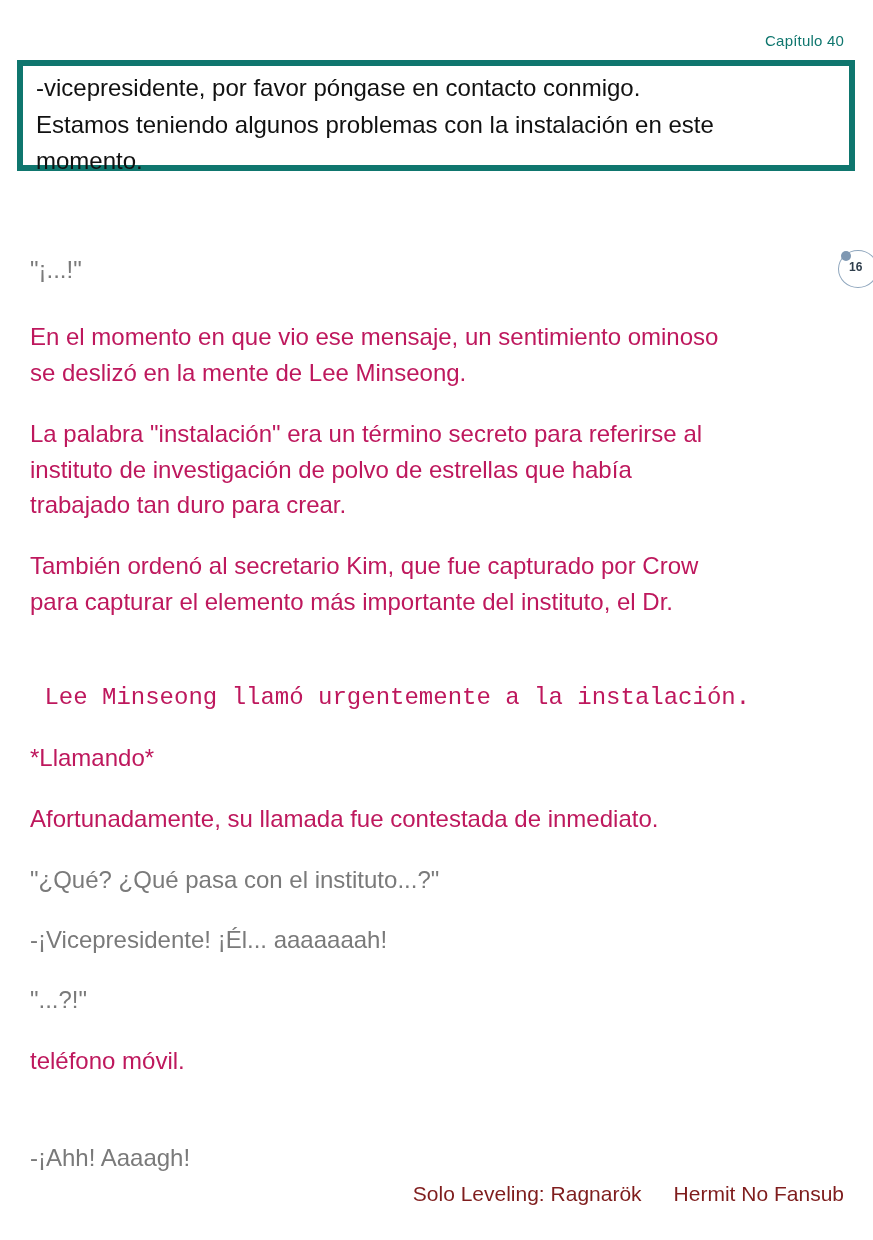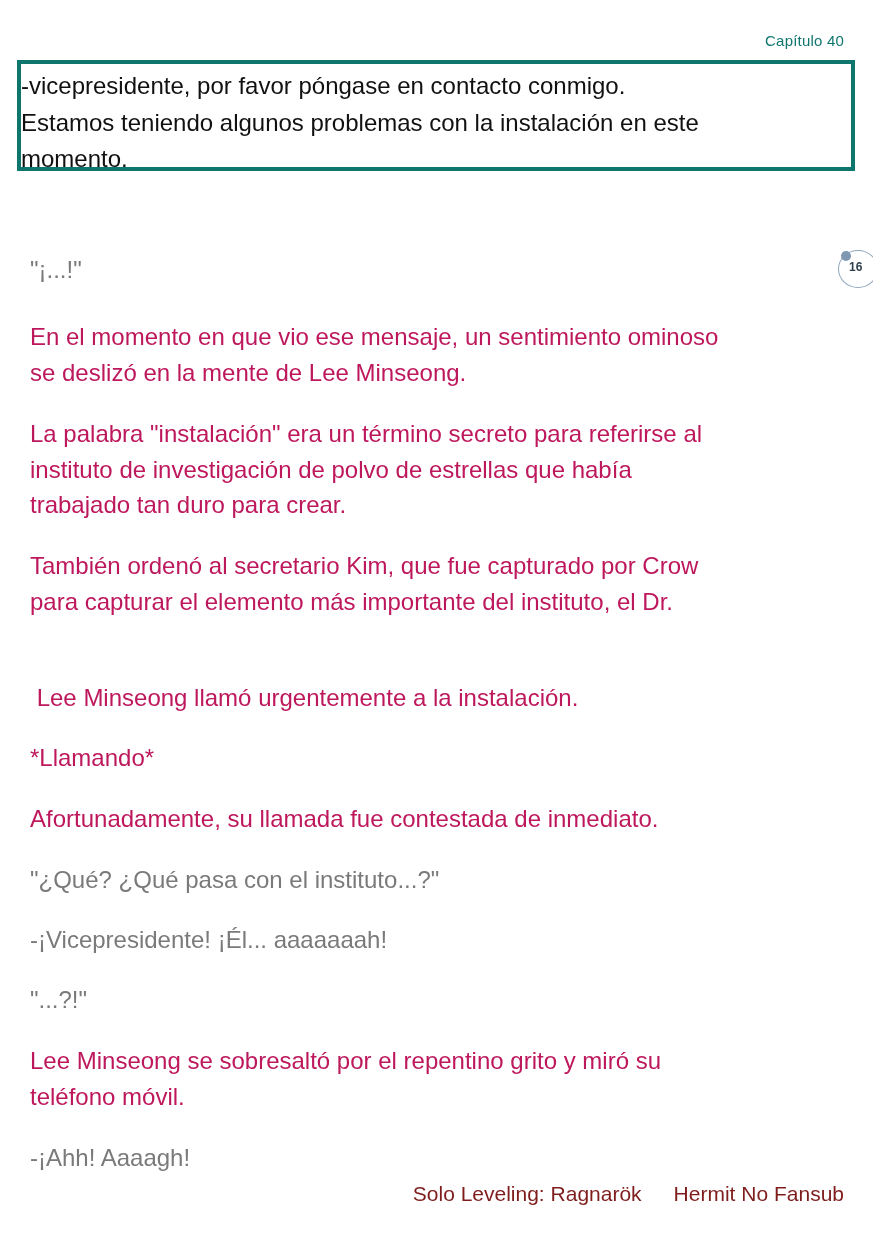--- a/index.html
+++ b/index.html
@@ -22,23 +22,23 @@
       font-size: 15px;
       color: #0f766e;
       letter-spacing: 0.2px;
     }
     .message-box {
       position: absolute;
       left: 17px;
       top: 60px;
       width: 838px;
       height: 111px;
-      border: 4px solid #0f766e;
+      border: 6px solid #0f766e;
       box-sizing: border-box;
-      padding: 4px 0 0 0;
+      padding: 4px 0 0 13px;
       font-size: 24px;
       line-height: 36.5px;
       color: #111111;
     }
     .message-box .line { display: block; white-space: nowrap; }
     .para {
       position: absolute;
       left: 30px;
       font-size: 24px;
       line-height: 35.5px;
@@ -115,21 +115,21 @@
   <span class="line">instituto de investigación de polvo de estrellas que había</span>
   <span class="line">trabajado tan duro para crear.</span>
 </div>
 
 <div class="para dark" style="top:548px;">
   <span class="line">También ordenó al secretario Kim, que fue capturado por Crow</span>
   <span class="line">para capturar el elemento más importante del instituto, el Dr.</span>
 </div>
 
 <div class="para dark" style="top:680px;">
-  <span class="line" style="white-space:pre;"> Lee Minseong llamó urgentemente a la instalación.</span>
+  <span class="line" style="white-space:pre;font-family:Liberation Mono, monospace;"> Lee Minseong llamó urgentemente a la instalación.</span>
 </div>
 
 <div class="para dark" style="top:740px;">
   <span class="line">*Llamando*</span>
 </div>
 
 <div class="para dark" style="top:801px;">
   <span class="line">Afortunadamente, su llamada fue contestada de inmediato.</span>
 </div>
 
@@ -139,21 +139,20 @@
 
 <div class="para grey" style="top:922px;">
   <span class="line">-¡Vicepresidente! ¡Él... aaaaaaah!</span>
 </div>
 
 <div class="para grey" style="top:982px;">
   <span class="line">"...?!"</span>
 </div>
 
 <div class="para dark" style="top:1043px;">
-  <span class="line">Lee Minseong se sobresaltó por el repentino grito y miró su</span>
   <span class="line">teléfono móvil.</span>
 </div>
 
 <div class="para grey" style="top:1140px;">
   <span class="line">-¡Ahh! Aaaagh!</span>
 </div>
 
 <div class="footer">
   <span>Solo Leveling: Ragnarök</span><span class="sep"></span><span>Hermit No Fansub</span>
 </div>

